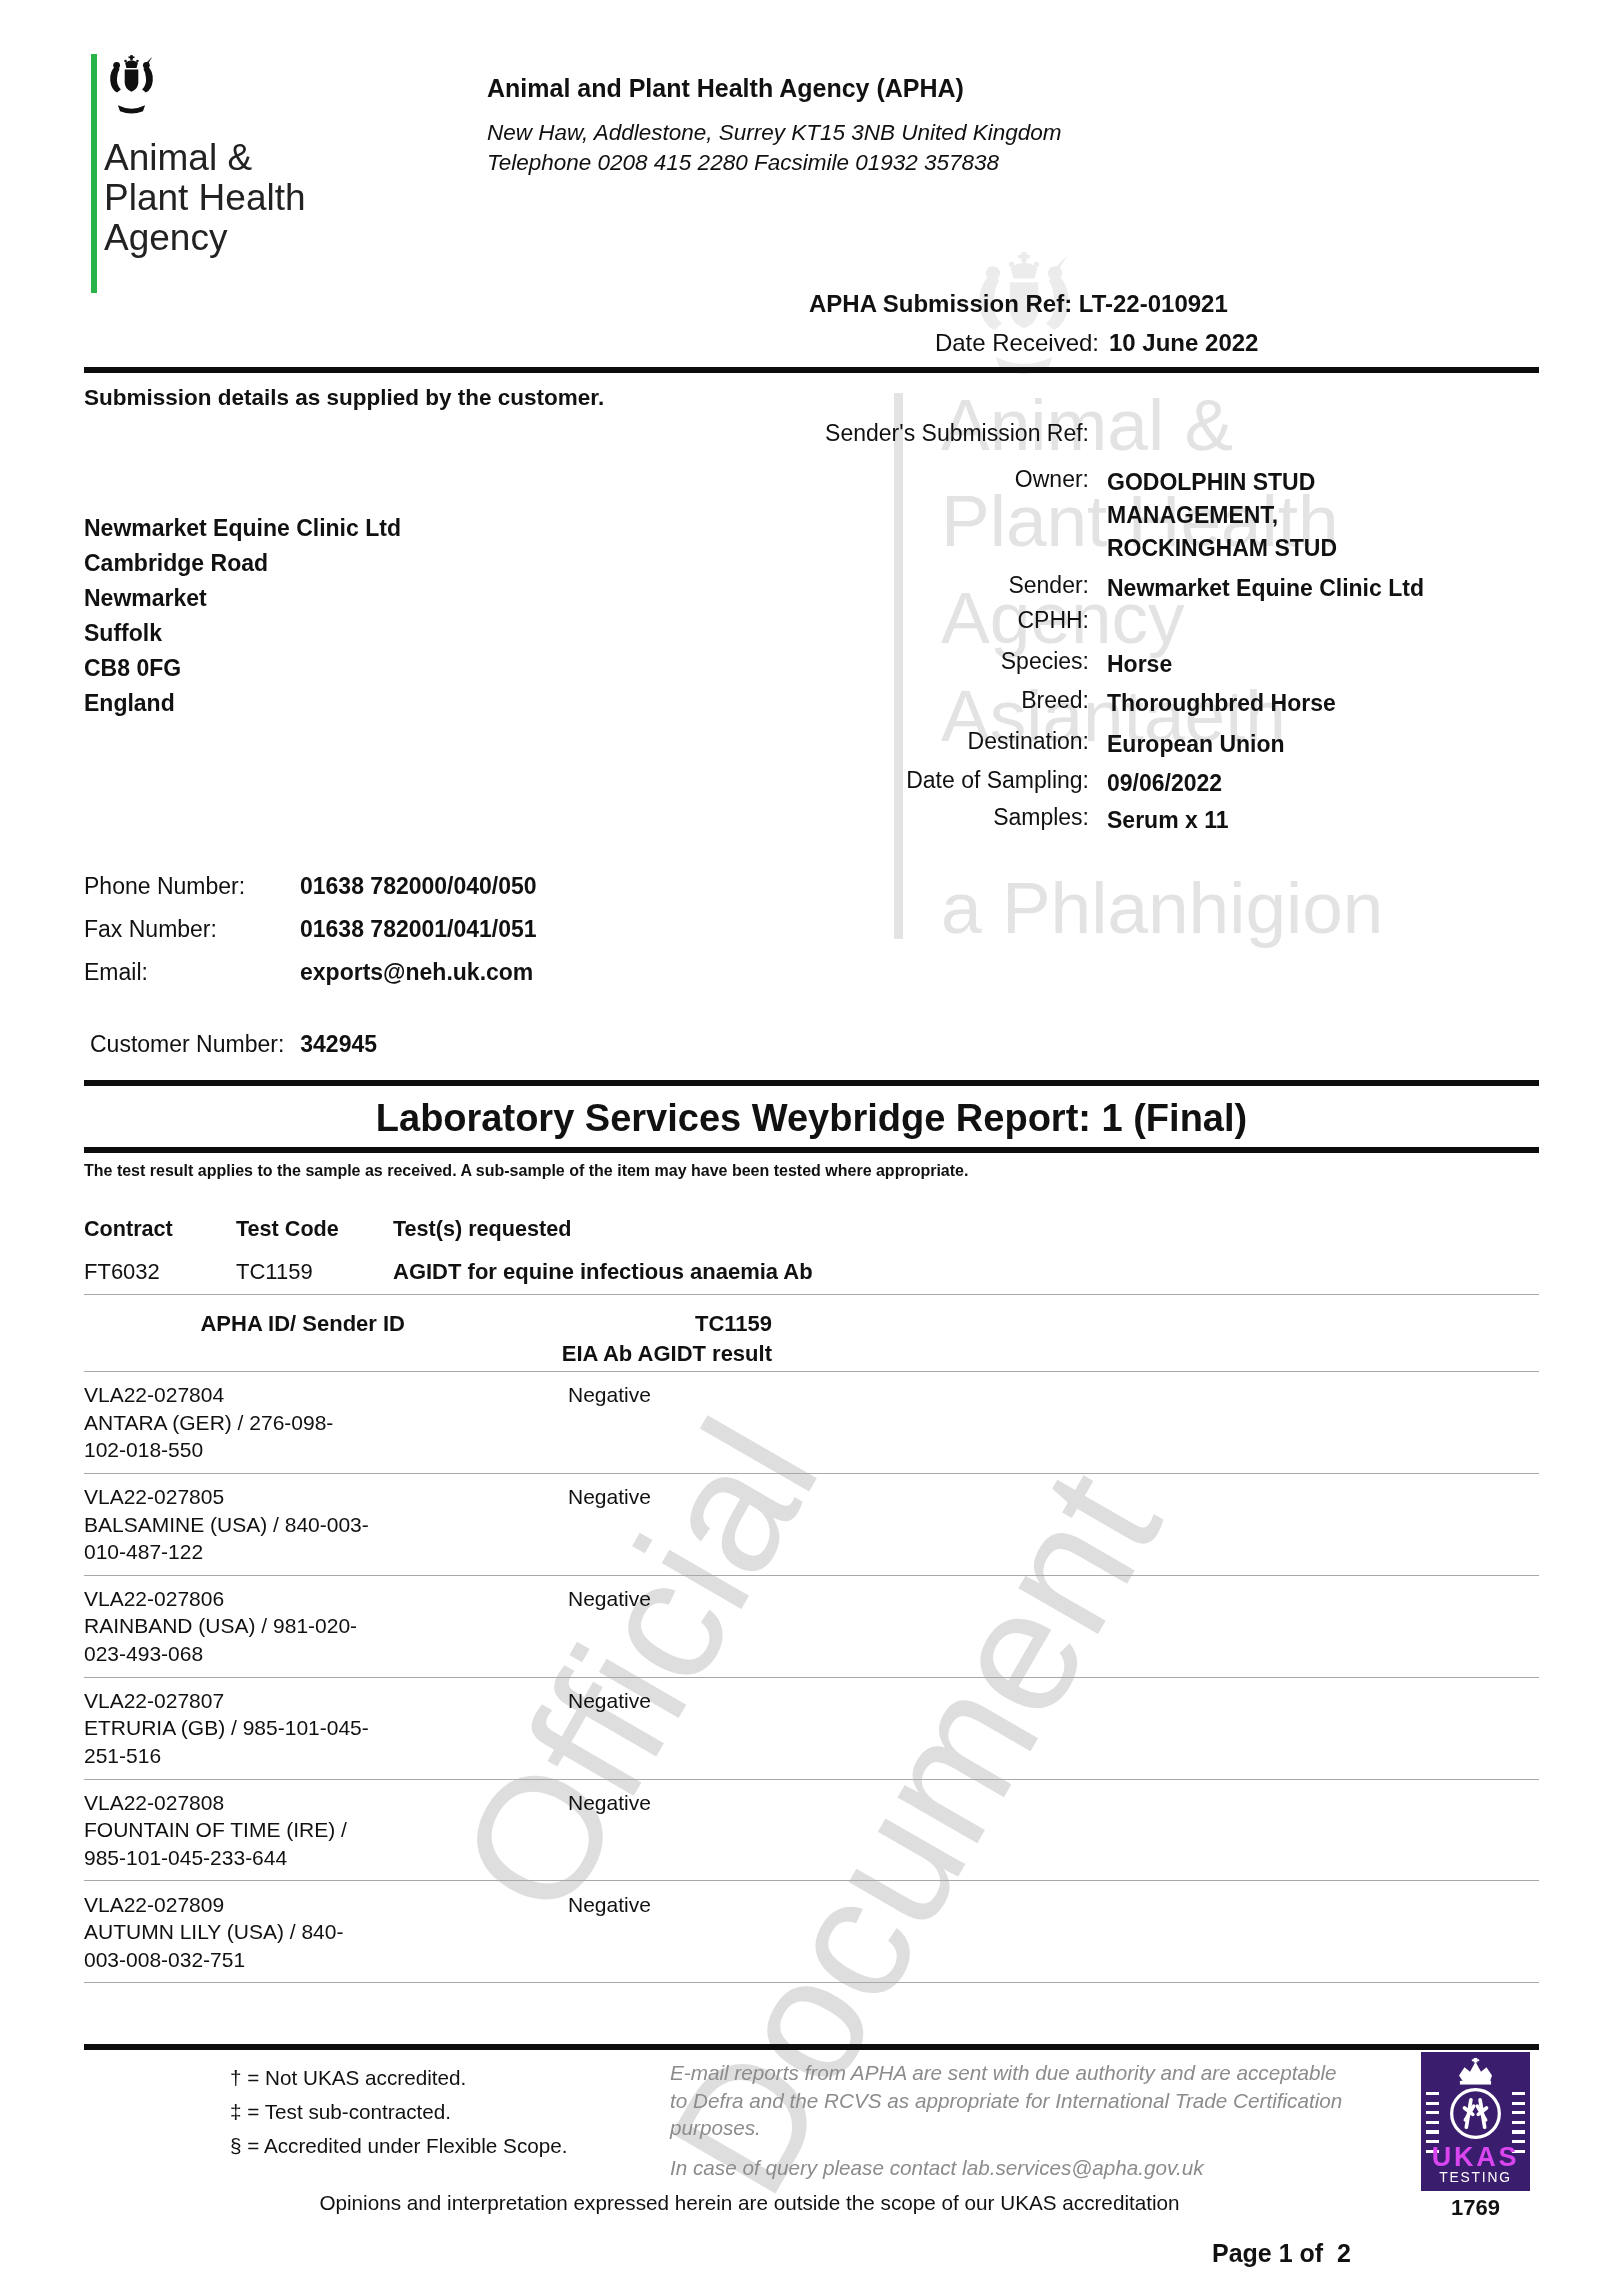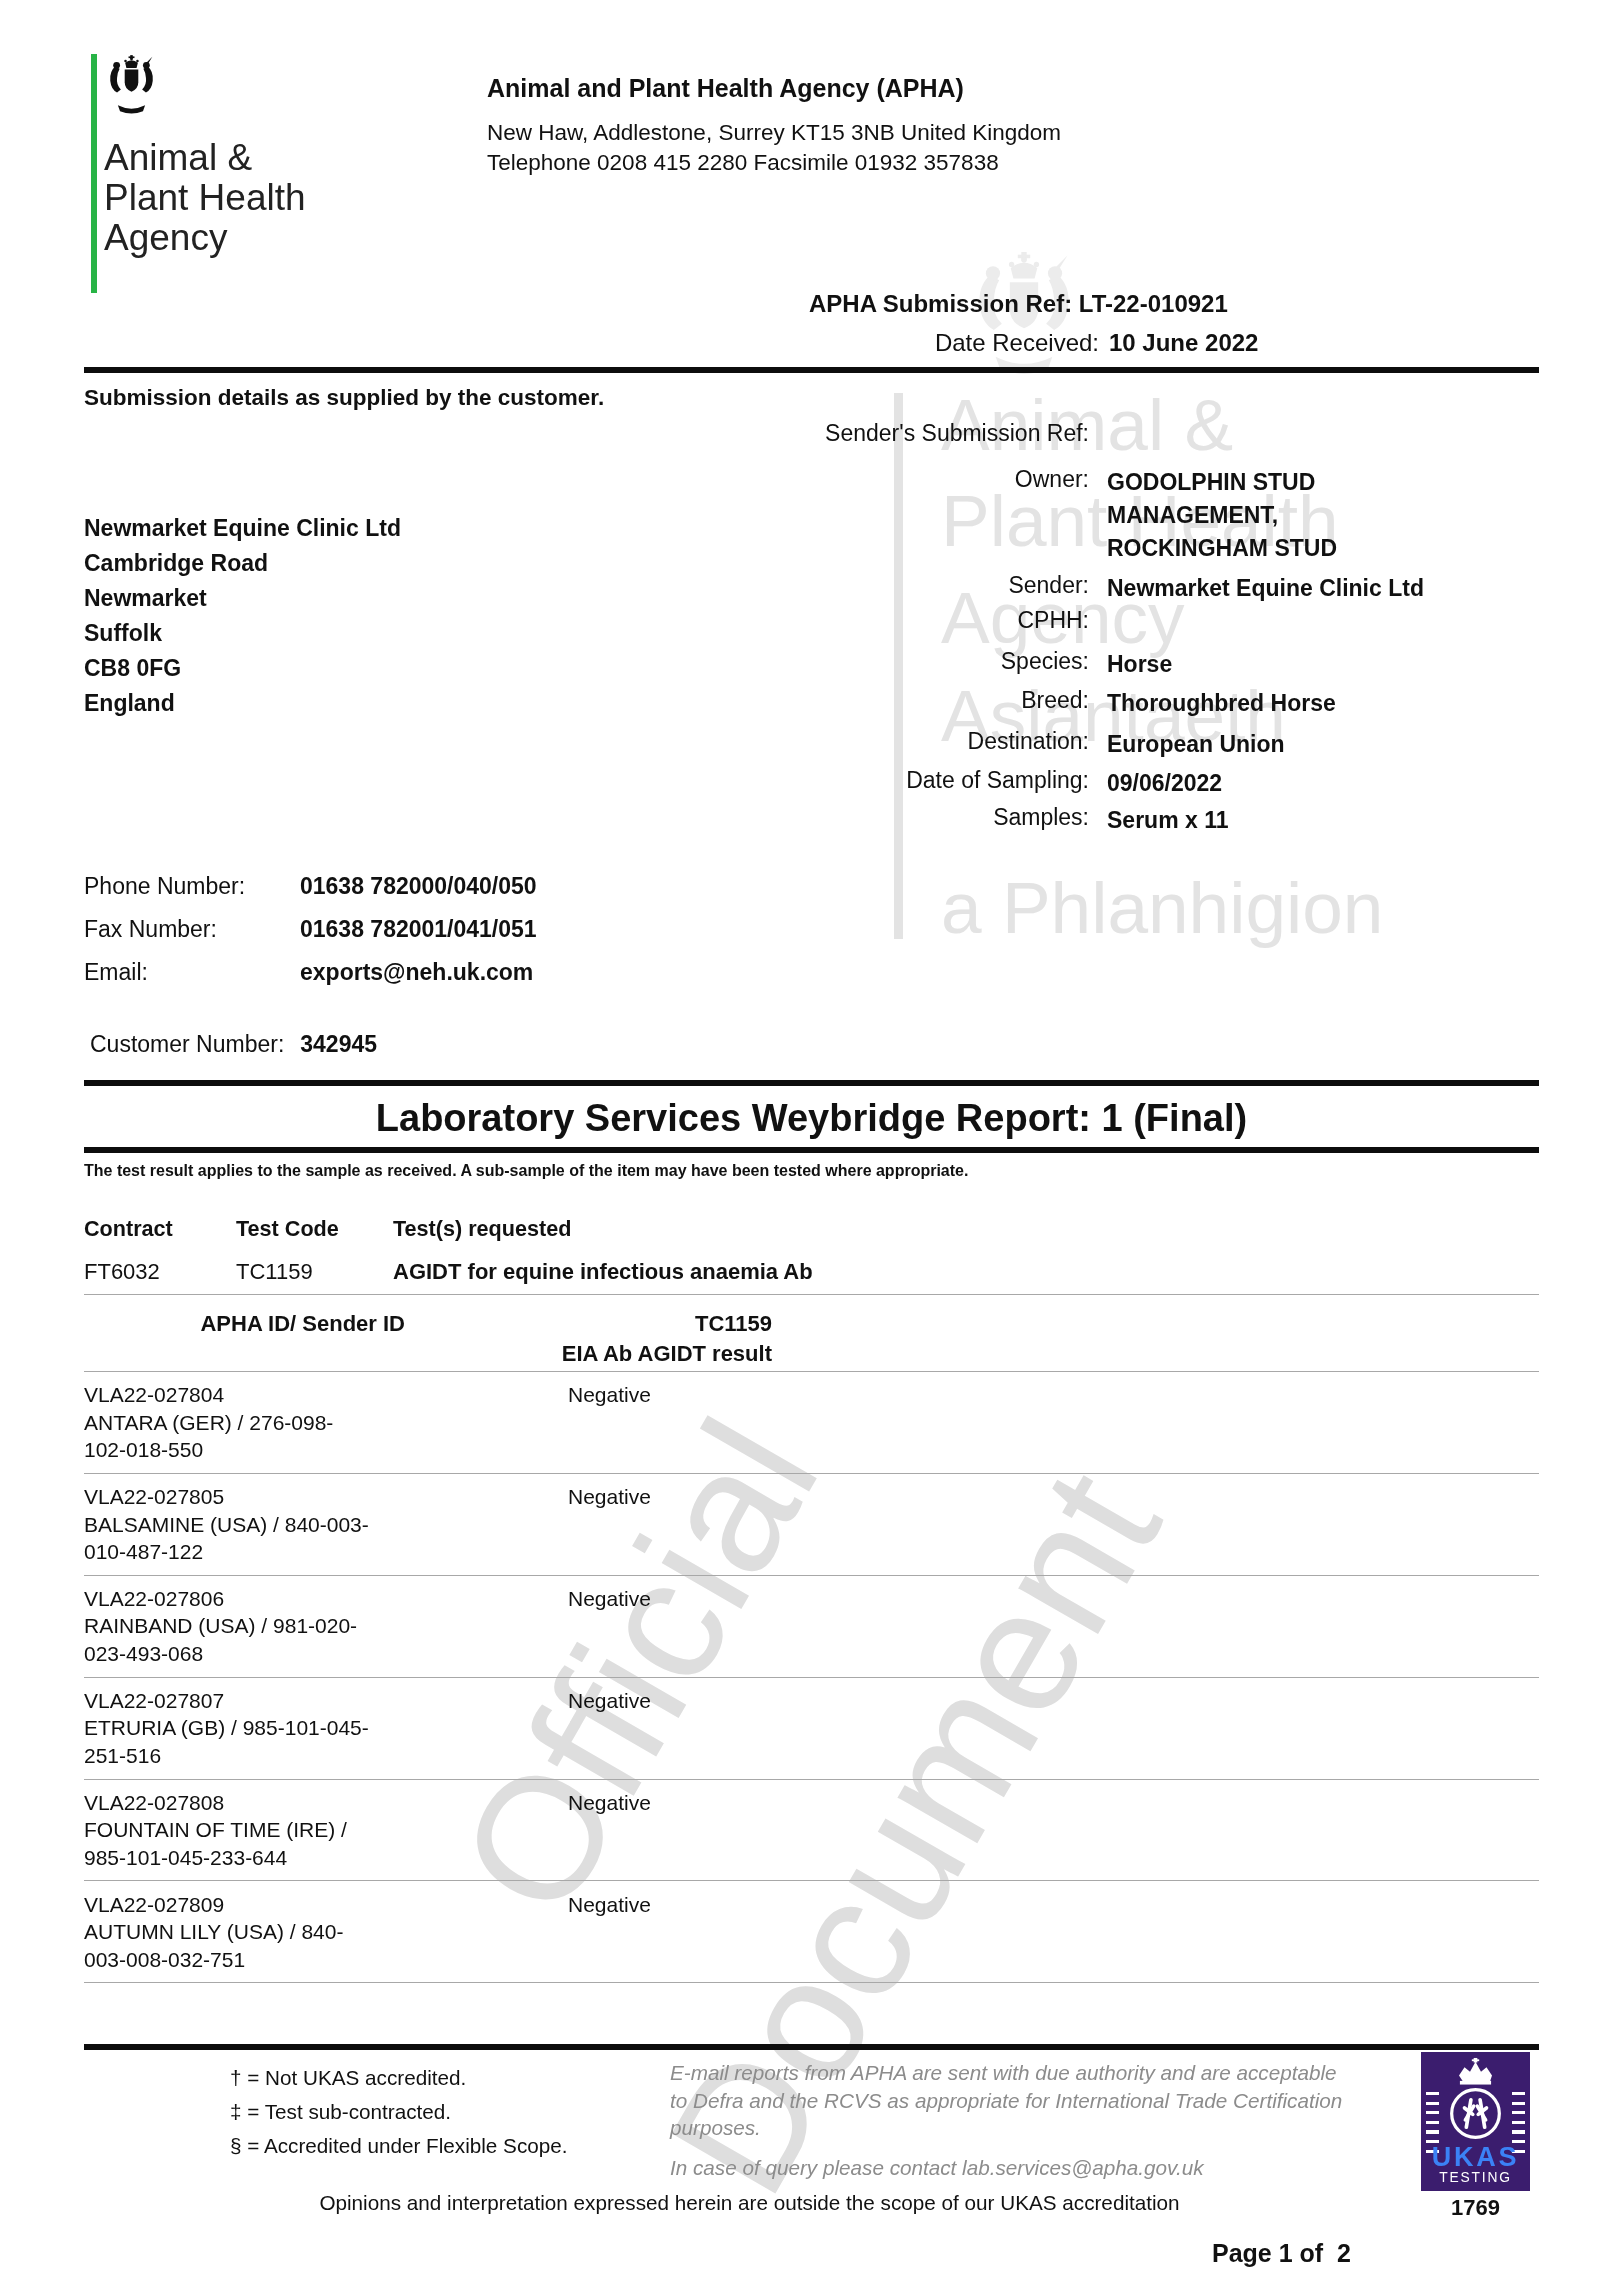--- a/index.html
+++ b/index.html
@@ -15,21 +15,21 @@
   
   .wm-line{position:absolute;left:941px;font-size:73px;line-height:73px;color:#e3e3e3;white-space:nowrap;z-index:0;font-weight:400;}
   .wm-pipe{position:absolute;left:894px;top:393px;width:9.2px;height:546px;background:#e3e3e3;z-index:0;}
   .wm-diag{position:absolute;font-size:174px;color:#dedede;white-space:nowrap;z-index:0;transform:translate(-50%,-50%) rotate(-60deg);font-weight:400;}
   .wm-crest{position:absolute;left:946px;top:252px;width:156px;height:133px;color:#ececec;z-index:0;}
   
   .green-bar{left:91px;top:54px;width:5.5px;height:239px;background:#28b446;}
   .crest{left:106px;top:55px;width:51px;height:77px;color:#101010;}
   .logo-text{left:104px;top:138px;font-size:37px;line-height:40px;color:#222;}
   .hdr-title{left:487px;top:74px;font-size:25px;font-weight:bold;}
-  .hdr-lines{left:487px;top:118px;font-size:22.5px;line-height:30px;}
+  .hdr-lines{left:487px;top:118px;font-size:22.5px;line-height:30px;font-style:italic;}
   .sub-ref{left:809px;top:290px;font-size:24px;font-weight:bold;white-space:nowrap;z-index:1;}
   .date-row{left:780px;top:329px;width:762px;font-size:24px;white-space:nowrap;z-index:1;}
   .date-label{display:inline-block;width:319px;text-align:right;}
   .date-value{font-weight:bold;margin-left:10px;}
   .rule-thick{height:5.5px;background:#0d0d0d;z-index:1;}
   .rule-thin{height:1.4px;background:#a8a8a8;z-index:1;}
   .sub-heading{left:84px;top:385px;font-size:22.5px;font-weight:bold;z-index:1;}
   
   .detail-row{position:absolute;z-index:1;font-size:23px;}
   .detail-label{position:absolute;left:735px;width:354px;text-align:right;}
@@ -56,21 +56,21 @@
   .fn-query{margin-top:12px;}
   .opinions{left:84px;top:2191px;width:1331px;text-align:center;font-size:20.7px;z-index:1;}
   .page-num{left:1212px;top:2239px;font-size:25px;font-weight:bold;white-space:pre;z-index:1;}
   .ukas{left:1421px;top:2052px;width:109px;z-index:1;}
   .ukas-box{position:relative;width:109px;height:139px;background:#3b1d6e;}
   .ukas-ticks{position:absolute;top:40px;width:13px;height:62px;
     background:repeating-linear-gradient(to bottom,#fff 0 3.2px,transparent 3.2px 9.6px);}
   .ukas-ticks.l{left:4.6px;} .ukas-ticks.r{right:4.6px;}
   .ukas-crown{position:absolute;left:27px;top:4.6px;width:55px;height:28.5px;}
   .ukas-circle{position:absolute;left:27px;top:34px;width:55px;height:55px;}
-  .ukas-name{position:absolute;left:0;top:90px;width:109px;text-align:center;color:#3b82f6;font-size:27px;font-weight:bold;letter-spacing:2.8px;}
+  .ukas-name{position:absolute;left:0;top:90px;width:109px;text-align:center;color:#d946ef;font-size:27px;font-weight:bold;letter-spacing:2.8px;}
   .ukas-type{position:absolute;left:0;top:118px;width:109px;text-align:center;color:#fff;font-size:13.8px;letter-spacing:1.8px;}
   .ukas-num{width:109px;text-align:center;font-size:22px;font-weight:bold;margin-top:3.7px;color:#111;}
 </style>
 </head>
 <body>
 
 <div class="page">
 
   <div class="wm-crest" style="color: rgb(236, 236, 236);">
     <svg viewBox="0 0 120 150" width="156" height="133" fill="currentColor">

